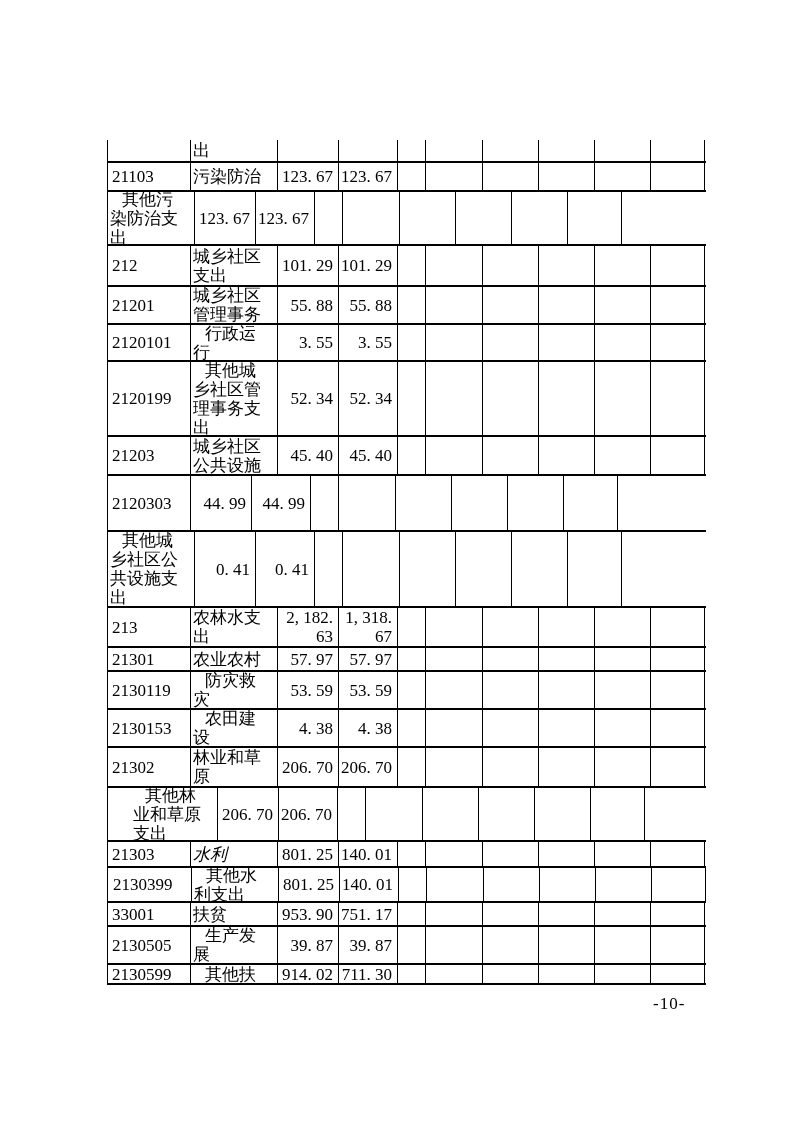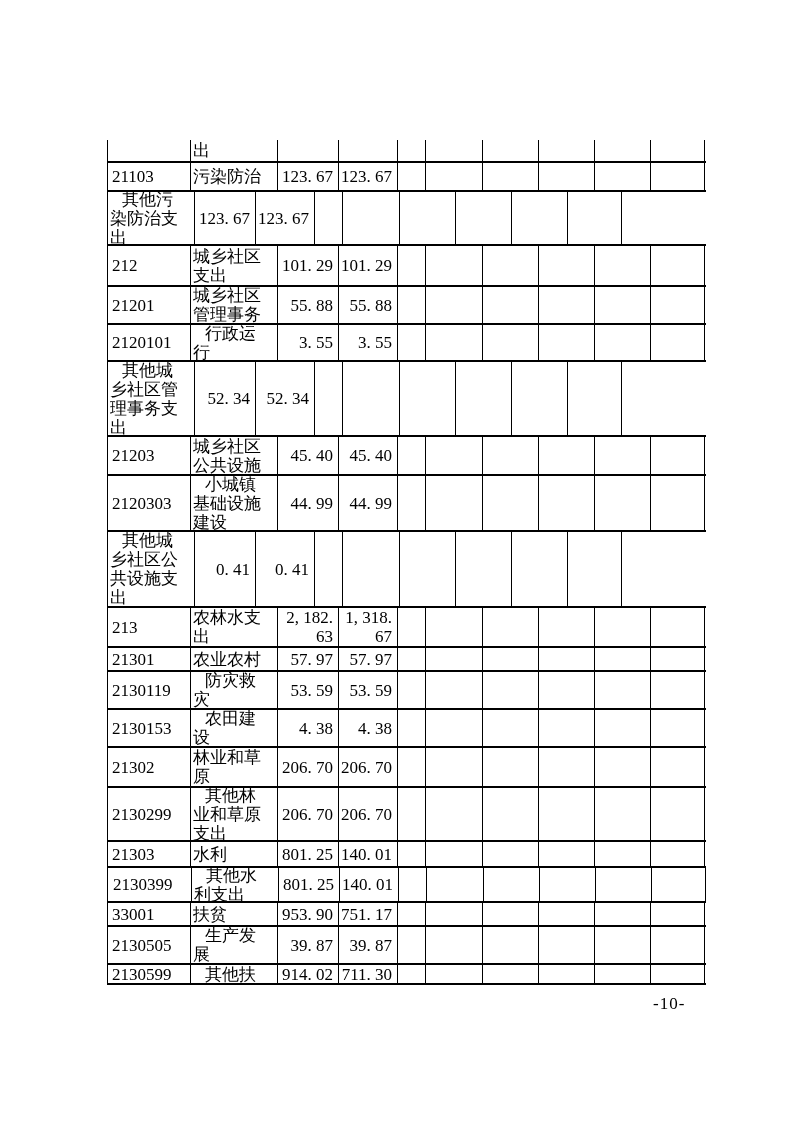--- a/index.html
+++ b/index.html
@@ -226,20 +226,23 @@
           <div class="txt"></div>
         </div>
         <div class="cell empty" style="width: 56px;">
           <div class="txt"></div>
         </div>
         <div class="cell empty" style="width: 54px;">
           <div class="txt"></div>
         </div>
       </div>
       <div class="trow" style="height: 75px;">
+        <div class="cell code" style="width: 83px;">
+          <div class="txt">2120199</div>
+        </div>
         <div class="cell name ind" style="width: 87px;">
           <div class="txt">其他城
 乡社区管
 理事务支
 出</div>
         </div>
         <div class="cell num" style="width: 61px;">
           <div class="txt">52. 34</div>
         </div>
         <div class="cell num" style="width: 59px;">
@@ -293,25 +296,20 @@
         <div class="cell empty" style="width: 56px;">
           <div class="txt"></div>
         </div>
         <div class="cell empty" style="width: 54px;">
           <div class="txt"></div>
         </div>
       </div>
       <div class="trow" style="height: 56px;">
         <div class="cell code" style="width: 83px;">
           <div class="txt">2120303</div>
-        </div>
-        <div class="cell name ind" style="width: 87px;">
-          <div class="txt">小城镇
-基础设施
-建设</div>
         </div>
         <div class="cell num" style="width: 61px;">
           <div class="txt">44. 99</div>
         </div>
         <div class="cell num" style="width: 59px;">
           <div class="txt">44. 99</div>
         </div>
         <div class="cell empty" style="width: 28px;">
           <div class="txt"></div>
         </div>
@@ -523,24 +521,21 @@
           <div class="txt"></div>
         </div>
         <div class="cell empty" style="width: 56px;">
           <div class="txt"></div>
         </div>
         <div class="cell empty" style="width: 54px;">
           <div class="txt"></div>
         </div>
       </div>
       <div class="trow" style="height: 54px;">
-        <div class="cell code" style="width: 83px;">
-          <div class="txt">2130299</div>
-        </div>
-        <div class="cell name ind" style="width: 87px;">
+        <div class="cell name ind" style="width: 87px; margin-left: 23px;">
           <div class="txt">其他林
 业和草原
 支出</div>
         </div>
         <div class="cell num" style="width: 61px;">
           <div class="txt">206. 70</div>
         </div>
         <div class="cell num" style="width: 59px;">
           <div class="txt">206. 70</div>
         </div>
@@ -560,21 +555,21 @@
           <div class="txt"></div>
         </div>
         <div class="cell empty" style="width: 54px;">
           <div class="txt"></div>
         </div>
       </div>
       <div class="trow" style="height: 26px;">
         <div class="cell code" style="width: 83px;">
           <div class="txt">21303</div>
         </div>
-        <div class="cell name" style="width: 87px;">
+        <div class="cell name" style="width: 87px; font-style: italic;">
           <div class="txt">水利</div>
         </div>
         <div class="cell num" style="width: 61px;">
           <div class="txt">801. 25</div>
         </div>
         <div class="cell num" style="width: 59px;">
           <div class="txt">140. 01</div>
         </div>
         <div class="cell empty" style="width: 28px;">
           <div class="txt"></div>

